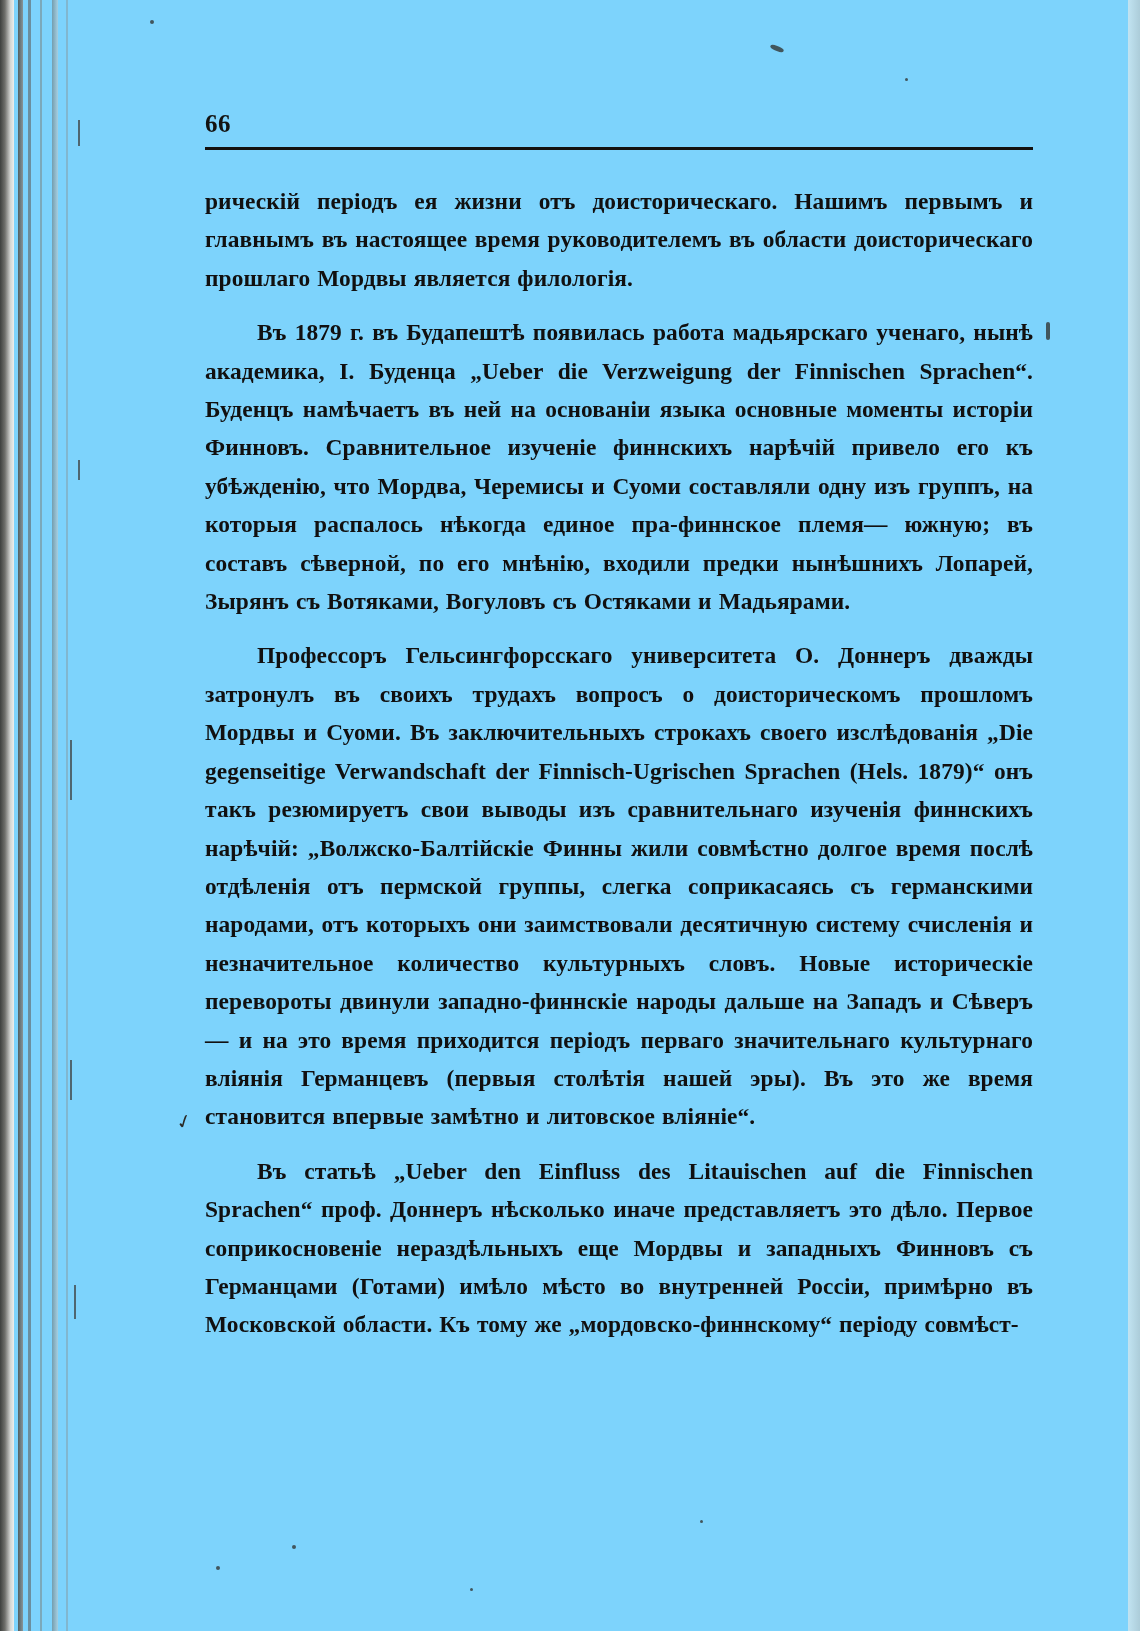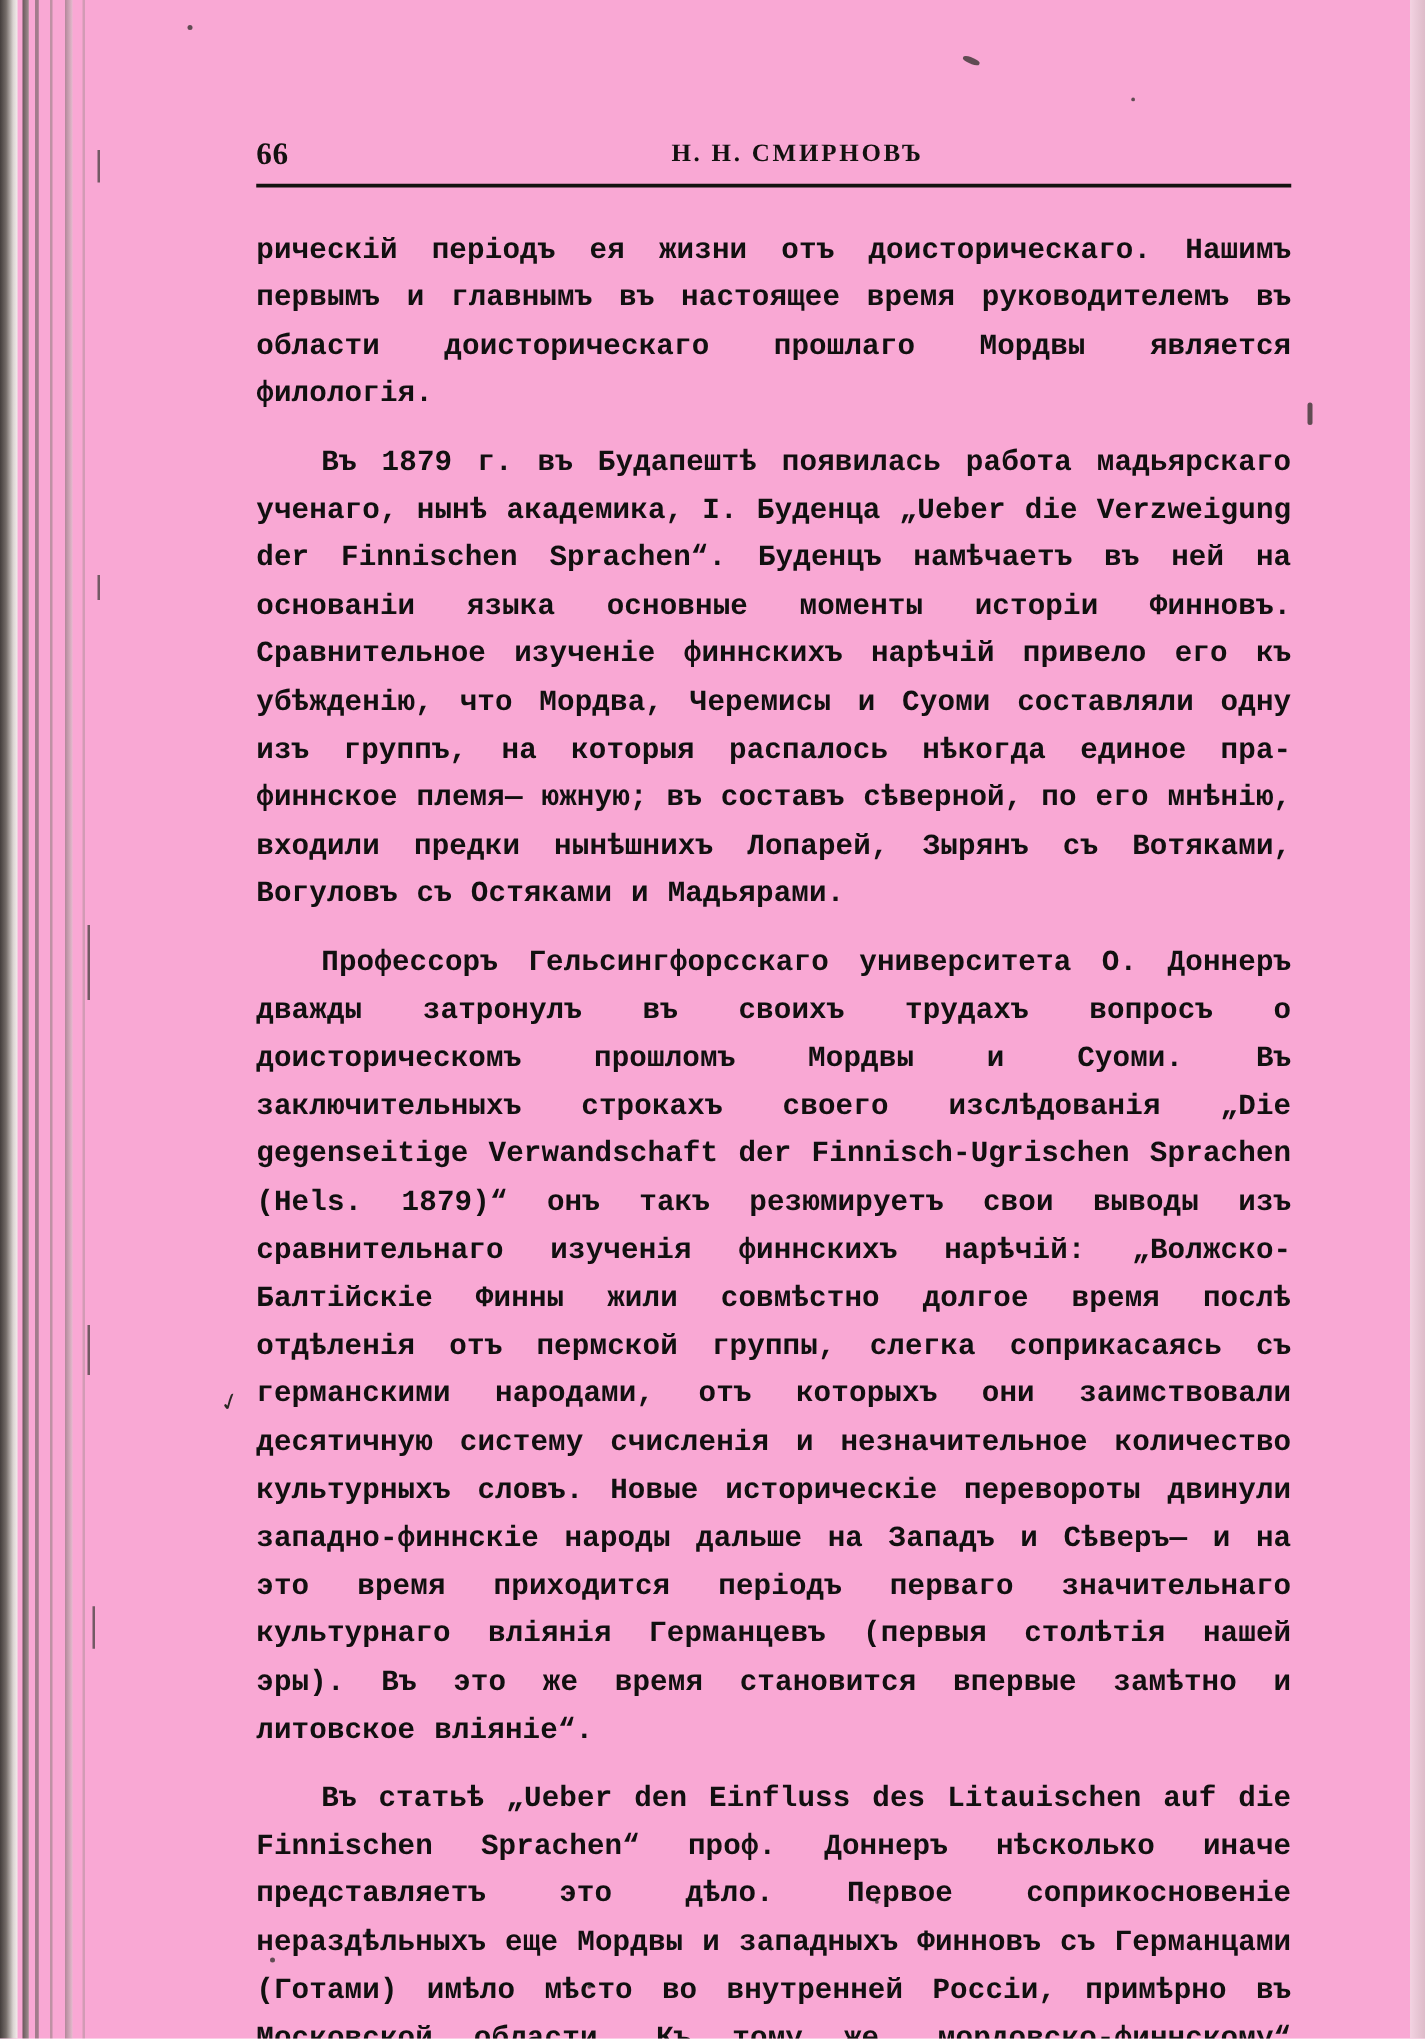--- a/index.html
+++ b/index.html
@@ -4,21 +4,21 @@
 <style>
   html, body {
     margin: 0;
     padding: 0;
     background: #ffffff;
   }
   .page {
     position: relative;
     width: 1140px;
     height: 1631px;
-    background: #f9a8d4;
+    background: #7dd3fc;
     overflow: hidden;
     font-family: "Liberation Serif", serif;
     color: #131210;
   }
   
   .scan-edge {
     position: absolute;
     top: 0;
     bottom: 0;
     pointer-events: none;
@@ -83,21 +83,21 @@
   }
 
   .body-col {
     position: absolute;
     left: 205px;
     top: 182px;
     width: 828px;
   }
   p {
     margin: 0;
-    font-family: Liberation Mono, monospace;
+    font-family: Liberation Serif, serif;
     font-size: 23.4px;
     line-height: 38.4px;
     font-weight: bold;
     text-align: justify;
     text-align-last: left;
     letter-spacing: .1px;
     word-spacing: 1px;
     color: #111010;
   }
   p.indent {
@@ -137,21 +137,20 @@
   <div class="speck" style="left:470px;top:1588px;width:3px;height:3px;"></div>
   <div class="speck" style="left:700px;top:1520px;width:3px;height:3px;"></div>
   <div class="tick" style="left:78px;top:120px;width:2px;height:26px;"></div>
   <div class="tick" style="left:78px;top:460px;width:2px;height:20px;"></div>
   <div class="tick" style="left:70px;top:740px;width:2px;height:60px;"></div>
   <div class="tick" style="left:70px;top:1060px;width:2px;height:40px;"></div>
   <div class="tick" style="left:74px;top:1285px;width:2px;height:34px;"></div>
 
   <div class="header">
     <div class="folio">66</div>
-    <div class="running-title">Н. Н. СМИРНОВЪ</div>
   </div>
   <div class="rule"></div>
 
   <div class="body-col">
     <p>рическій періодъ ея жизни отъ доисторическаго. Нашимъ первымъ и главнымъ въ настоящее время руководителемъ въ области доисторическаго прошлаго Мордвы является филологія.</p>
     <p class="indent">Въ 1879 г. въ Будапештѣ появилась работа мадьярскаго ученаго, нынѣ академика, I. Буденца „Ueber die Verzweigung der Finnischen Sprachen“. Буденцъ намѣчаетъ въ ней на основаніи языка основные моменты исторіи Финновъ. Сравнительное изученіе финнскихъ нарѣчій привело его къ убѣжденію, что Мордва, Черемисы и Суоми составляли одну изъ группъ, на которыя распалось нѣкогда единое пра-финнское племя— южную; въ составъ сѣверной, по его мнѣнію, входили предки нынѣшнихъ Лопарей, Зырянъ съ Вотяками, Вогуловъ съ Остяками и Мадьярами.</p>
     <p class="indent">Профессоръ Гельсингфорсскаго университета О. Доннеръ дважды затронулъ въ своихъ трудахъ вопросъ о доисторическомъ прошломъ Мордвы и Суоми. Въ заключительныхъ строкахъ своего изслѣдованія „Die gegenseitige Verwandschaft der Finnisch-Ugrischen Sprachen (Hels. 1879)“ онъ такъ резюмируетъ свои выводы изъ сравнительнаго изученія финнскихъ нарѣчій: „Волжско-Балтійскіе Финны жили совмѣстно долгое время послѣ отдѣленія отъ пермской группы, слегка соприкасаясь съ германскими народами, отъ которыхъ они заимствовали десятичную систему счисленія и незначительное количество культурныхъ словъ. Новые историческіе перевороты двинули западно-финнскіе народы дальше на Западъ и Сѣверъ— и на это время приходится періодъ перваго значительнаго культурнаго вліянія Германцевъ (первыя столѣтія нашей эры). Въ это же время становится впервые замѣтно и литовское вліяніе“.</p>
     <p class="indent">Въ статьѣ „Ueber den Einfluss des Litauischen auf die Finnischen Sprachen“ проф. Доннеръ нѣсколько иначе представляетъ это дѣло. Первое соприкосновеніе нераздѣльныхъ еще Мордвы и западныхъ Финновъ съ Германцами (Готами) имѣло мѣсто во внутренней Россіи, примѣрно въ Московской области. Къ тому же „мордовско-финнскому“ періоду совмѣст-</p>
   </div>
 

